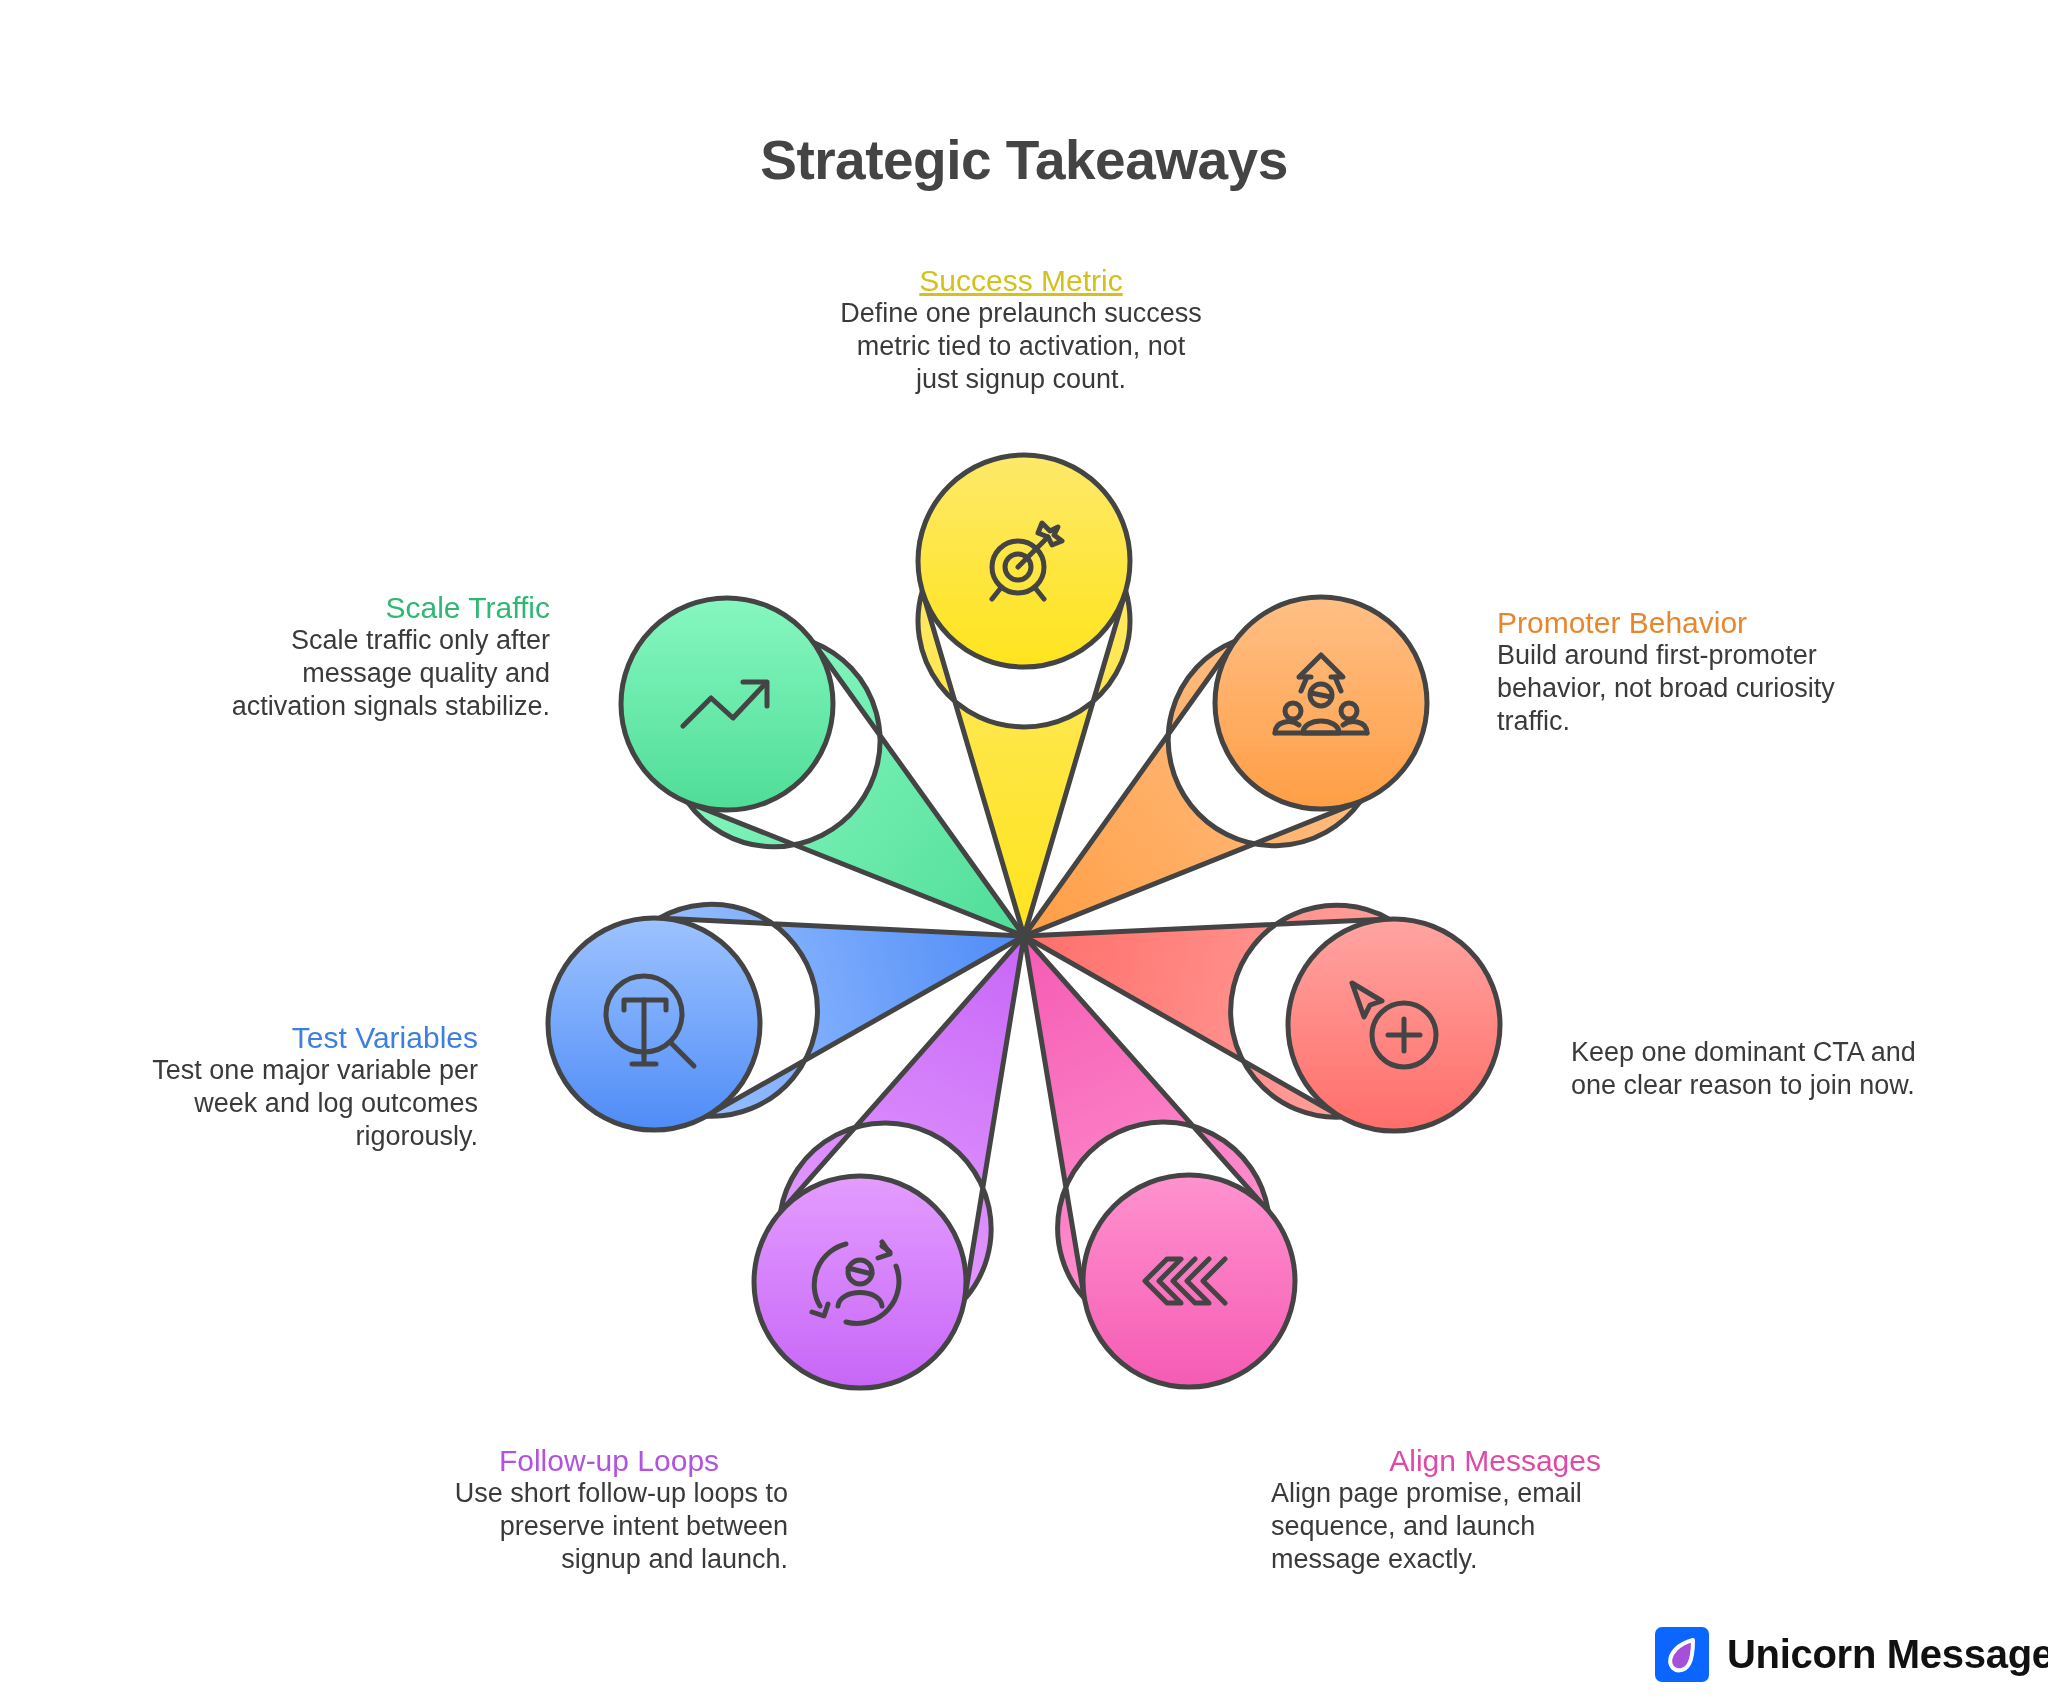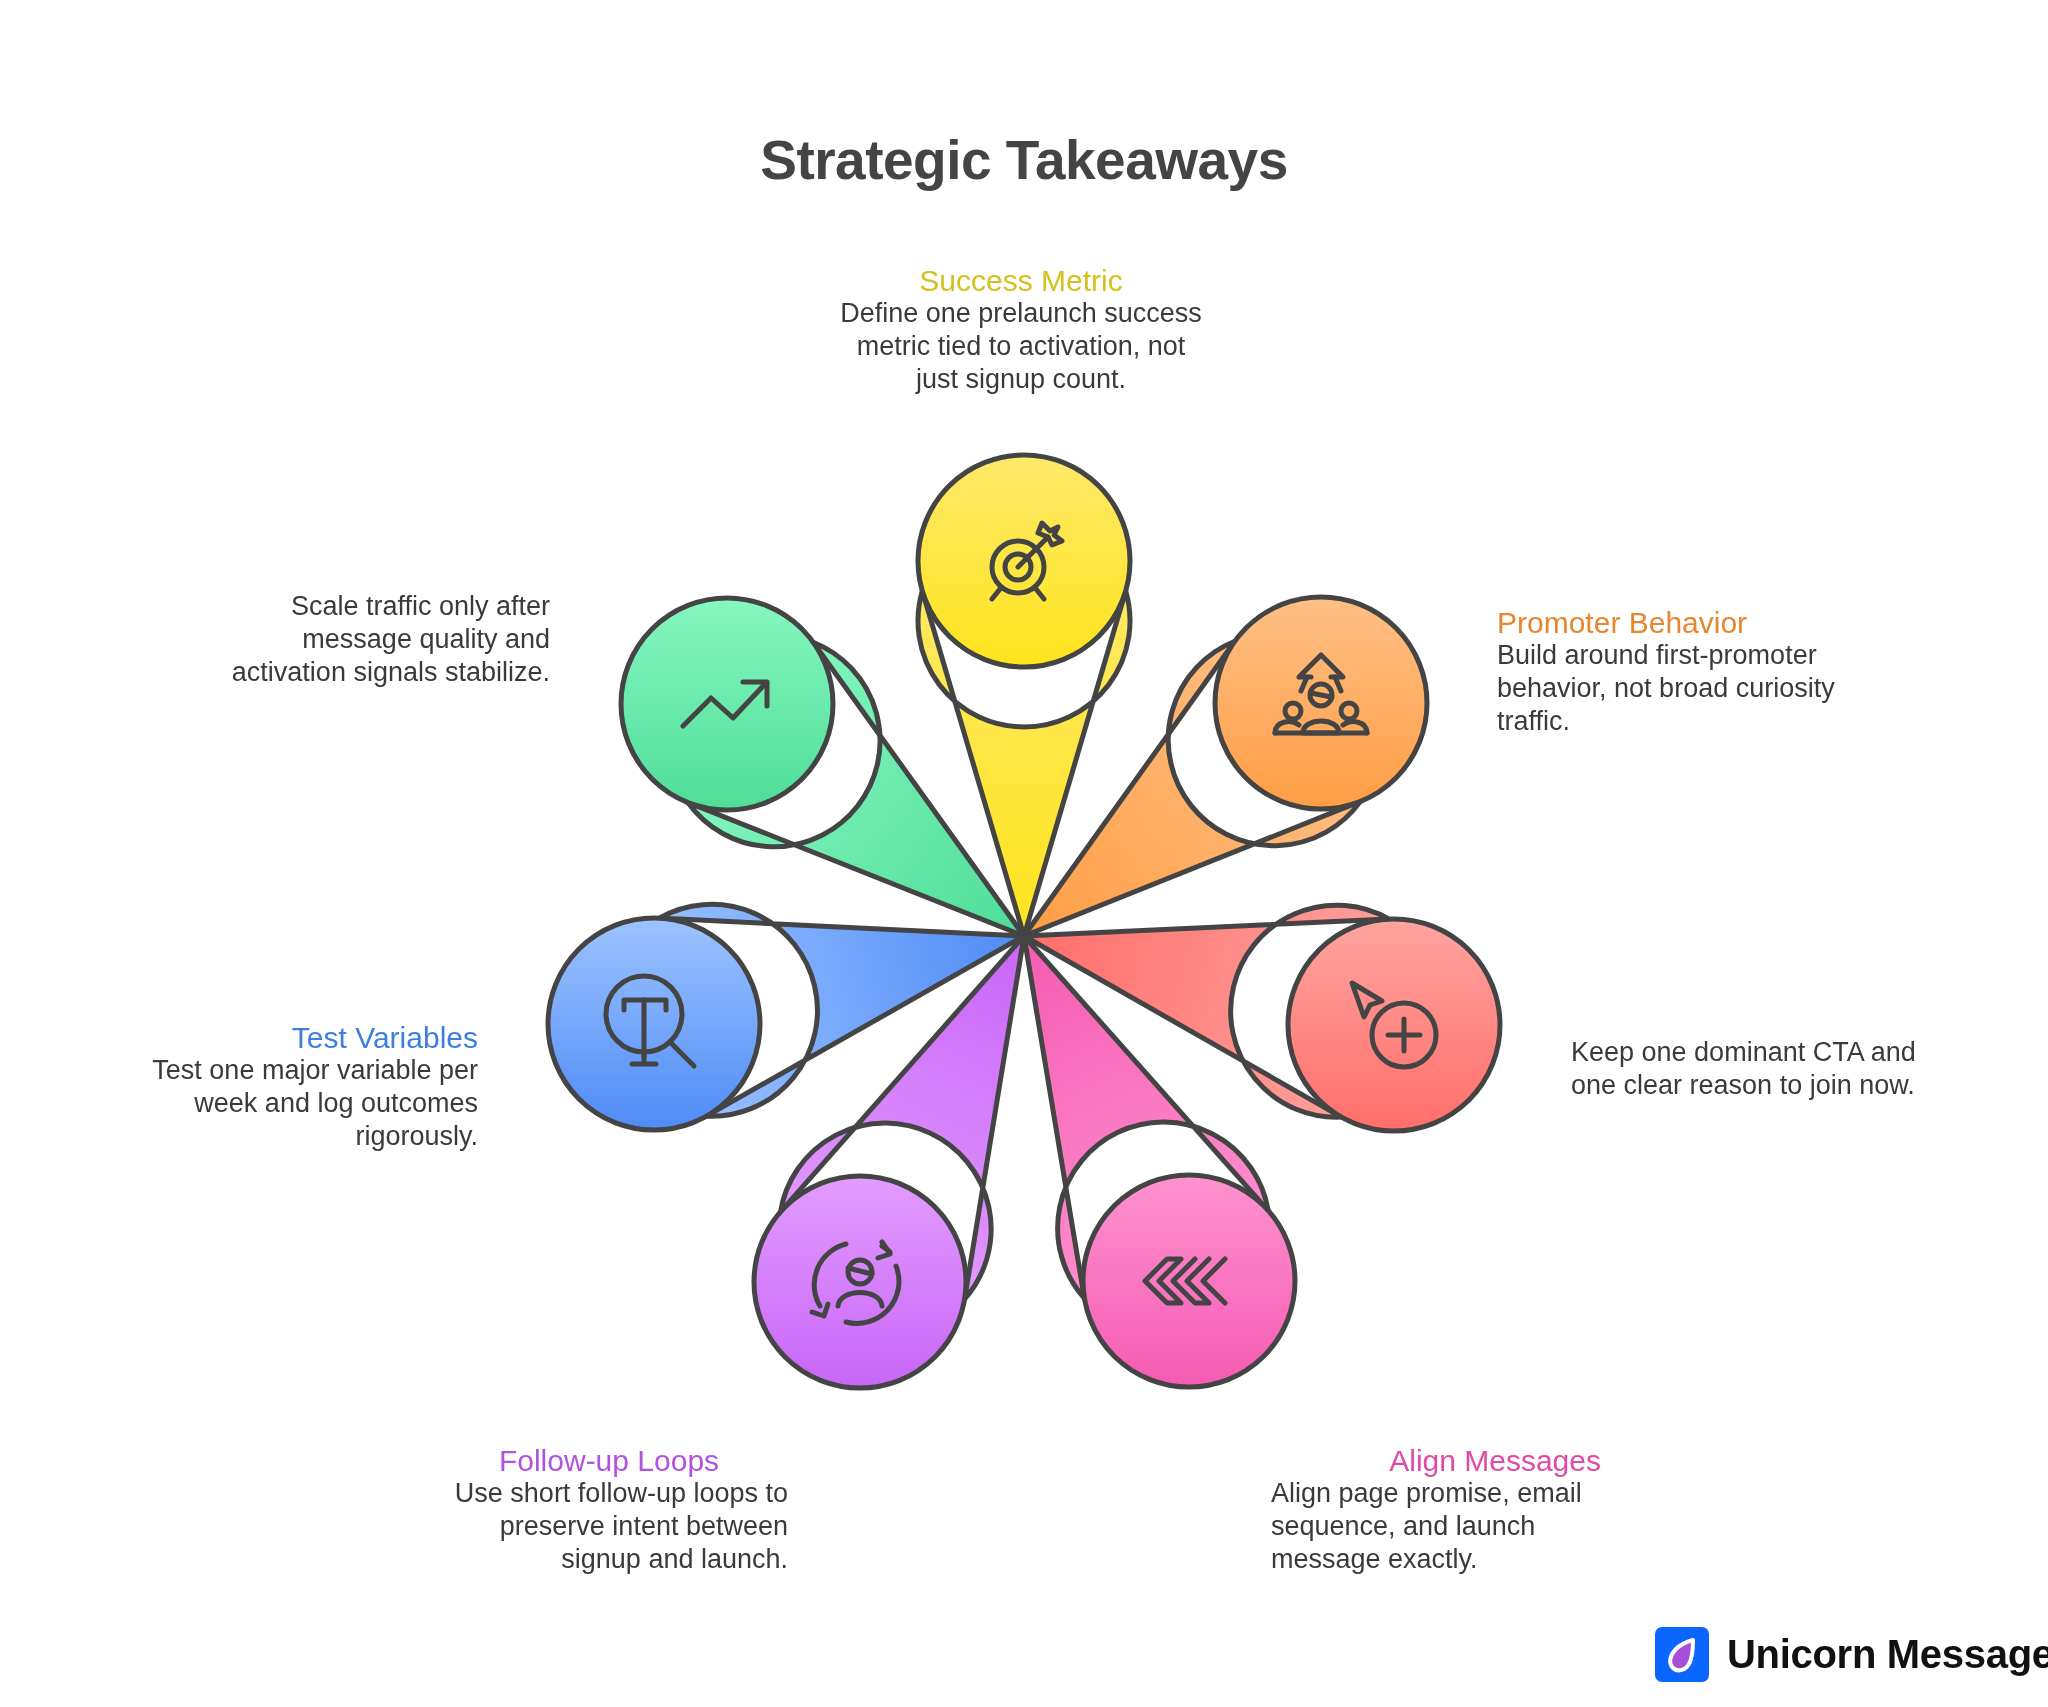--- a/index.html
+++ b/index.html
@@ -160,21 +160,21 @@
           <path d="M16 -22 L40 -22 L40 2"></path>
         </g>
       </g>
     </g>
 </svg>
 
 <div class="title">Strategic Takeaways</div>
 
 <div id="blocks">
     <div class="block b-center" style="left: 821px; top: 263px; width: 400px;">
-      <span class="h" style="color: rgb(212, 193, 27);">Success Metric</span>
+      <span class="h" style="color: rgb(212, 193, 27); text-decoration: underline;">Success Metric</span>
       <span class="line">Define one prelaunch success</span>
       <span class="line">metric tied to activation, not</span>
       <span class="line">just signup count.</span>
     </div>
     <div class="block b-left" style="left: 1497px; top: 605px; width: 420px;">
       <span class="h" style="color: rgb(232, 134, 46);">Promoter Behavior</span>
       <span class="line">Build around first-promoter</span>
       <span class="line">behavior, not broad curiosity</span>
       <span class="line">traffic.</span>
     </div>
@@ -194,20 +194,21 @@
       <span class="line">preserve intent between</span>
       <span class="line">signup and launch.</span>
     </div>
     <div class="block b-right" style="left: 100px; top: 1020px; width: 378px;">
       <span class="h" style="color: rgb(61, 127, 224);">Test Variables</span>
       <span class="line">Test one major variable per</span>
       <span class="line">week and log outcomes</span>
       <span class="line">rigorously.</span>
     </div>
     <div class="block b-right" style="left: 150px; top: 590px; width: 400px;">
+      <span class="h" style="color: rgb(47, 184, 115);">Scale Traffic</span>
       <span class="line">Scale traffic only after</span>
       <span class="line">message quality and</span>
       <span class="line">activation signals stabilize.</span>
     </div>
   </div>
 
 <div class="logo">
   <div class="logo-mark">
     <svg width="54" height="55" viewBox="0 0 54 55">
       <path d="M38 13 C38 13 38 30 34 37 C30 44 22 45 18 41 C13 36 15 28 21 22 C27 16 38 13 38 13 Z" fill="#a64fd9" stroke="#ffffff" stroke-width="4" stroke-linejoin="round"></path>

